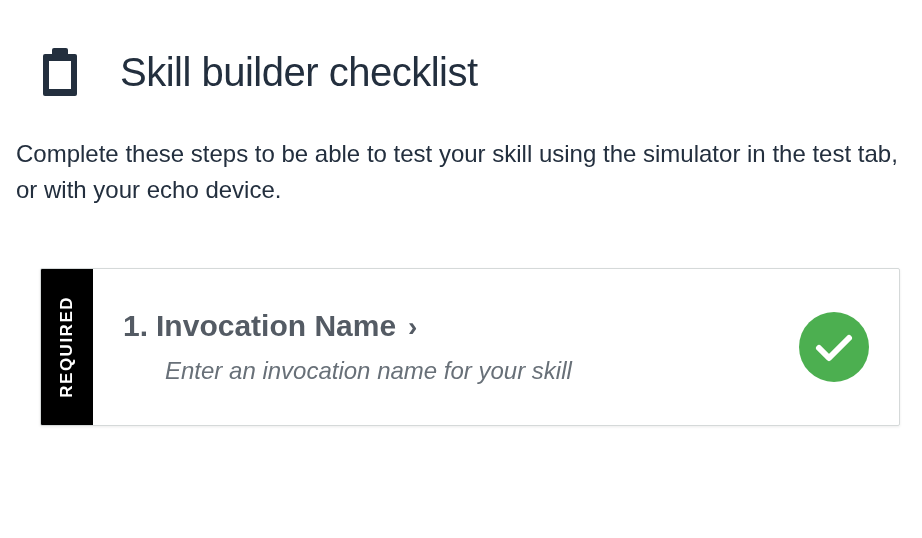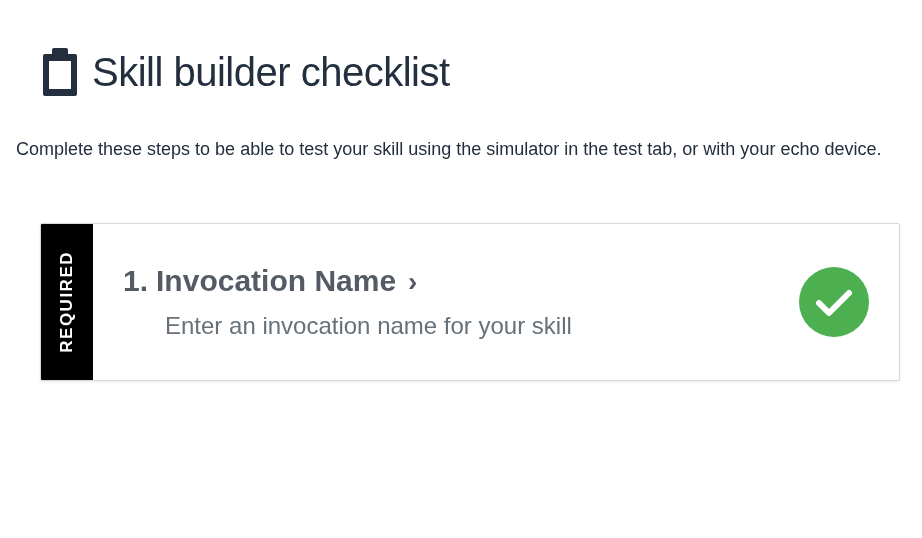--- a/index.html
+++ b/index.html
@@ -10,37 +10,37 @@
     body {
       font-family: "Amazon Ember", "Helvetica Neue", Helvetica, Arial, sans-serif;
       background: #ffffff;
       padding: 48px 12px 12px 12px;
       width: 922px;
       color: #232f3e;
     }
     .header {
       display: flex;
       align-items: center;
-      gap: 12px;
+      gap: 40px;
       margin-bottom: 40px;
       padding-left: 28px;
     }
     .clipboard-icon {
       width: 40px;
       height: 48px;
       flex-shrink: 0;
     }
     .page-title {
       font-size: 40px;
       font-weight: 400;
       color: #232f3e;
       letter-spacing: -0.5px;
     }
     .description {
-      font-size: 18px;
+      font-size: 24px;
       font-weight: 300;
       color: #232f3e;
       line-height: 1.5;
       margin-bottom: 60px;
       padding-left: 4px;
       padding-right: 10px;
     }
     .checklist-item {
       display: flex;
       border: 1px solid #d5d9d9;
@@ -97,20 +97,21 @@
       font-size: 28px;
       font-weight: 700;
       color: #545b64;
       margin-left: 4px;
     }
     .item-subtitle {
       font-size: 24px;
       font-weight: 300;
       color: #687078;
       padding-left: 42px;
+      font-style: italic;
     }
     .status-icon {
       width: 70px;
       height: 70px;
       flex-shrink: 0;
       margin-left: 20px;
     }
   </style>
 </head>
 <body>

